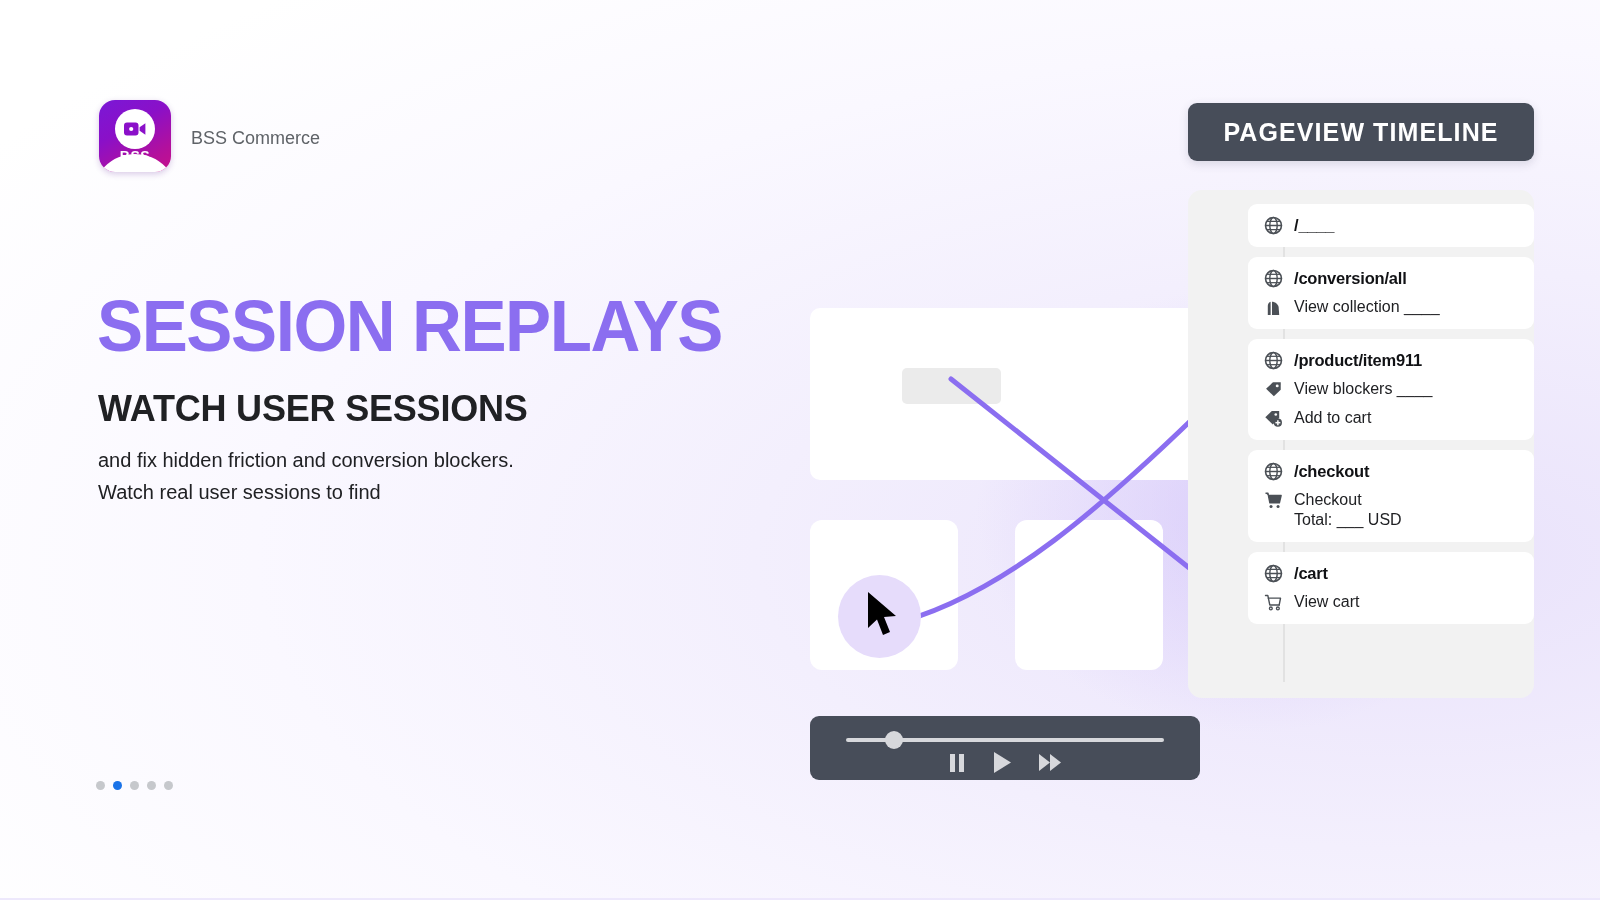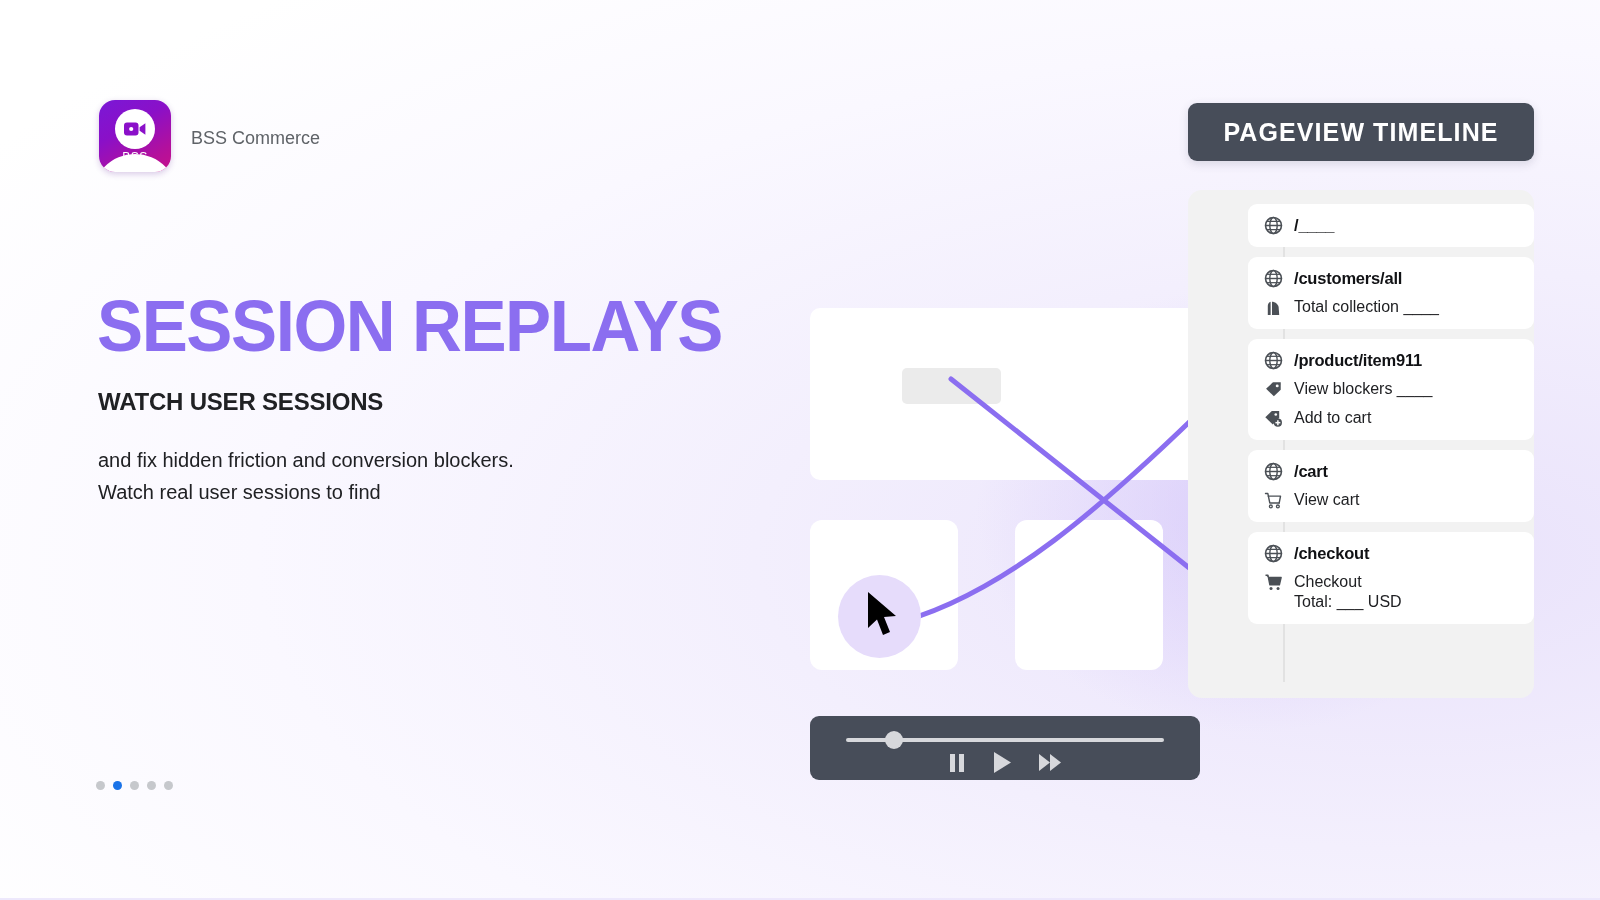--- a/index.html
+++ b/index.html
@@ -33,21 +33,21 @@
     box-shadow:0 2px 6px rgba(80,20,140,.22);
   }
   .logo-tile .disc{
     position:absolute; left:50%; top:29px; transform:translate(-50%,-50%);
     width:40px; height:40px; border-radius:50%; background:#fff;
     display:flex; align-items:center; justify-content:center;
   }
   .logo-tile .cam{ display:block; }
   .logo-tile .bss{
     position:absolute; left:0; right:0; bottom:8px; text-align:center;
-    font-size:12px; font-weight:normal; letter-spacing:.5px; color:#ffffff;
+    font-size:14px; font-weight:bold; letter-spacing:.5px; color:#ffffff;
   }
   .logo-tile .swoosh{
     position:absolute; left:-10%; bottom:-26px; width:120%; height:44px;
     background:#ffffff; border-radius:50% 50% 0 0 / 100% 100% 0 0;
   }
   .brand-text .app-title{
     font-size:27px; font-weight:bold; color:#1f1f20; letter-spacing:-.2px; line-height:1.15;
   }
   .brand-text .app-vendor{
     font-size:18px; color:#5f6368; margin-top:6px; line-height:1.2;
@@ -55,21 +55,21 @@
 
   
   .headline{
     position:absolute; left:97px; top:290px;
     font-size:72px; font-weight:bold; letter-spacing:-1.5px;
     color:#8b6ef0; line-height:1; white-space:nowrap;
     transform:scaleX(.96); transform-origin:left center;
   }
   .subhead{
     position:absolute; left:98px; top:388px;
-    font-size:24px; font-weight:bold; color:#202124; letter-spacing:-.2px;
+    font-size:36px; font-weight:bold; color:#202124; letter-spacing:-.2px;
   }
   .body-copy{
     position:absolute; left:98px; top:444px;
     font-size:20px; color:#202124; line-height:32px;
   }
   .body-copy div{ white-space:nowrap; }
 
   
   .dots{ position:absolute; left:96px; top:781px; display:flex; gap:8px; align-items:center; }
   .dot{ width:9px; height:9px; border-radius:50%; background:#c6c8cc; }
@@ -242,30 +242,30 @@
           <div class="tl-row">
             <span class="tl-ico">
               <svg width="19" height="19" viewBox="0 0 20 20">
                   <circle cx="10" cy="10" r="8.4" fill="none" stroke="#4b5056" stroke-width="1.7"></circle>
                   <ellipse cx="10" cy="10" rx="3.9" ry="8.4" fill="none" stroke="#4b5056" stroke-width="1.5"></ellipse>
                   <line x1="1.8" y1="10" x2="18.2" y2="10" stroke="#4b5056" stroke-width="1.5"></line>
                   <line x1="3.2" y1="5.6" x2="16.8" y2="5.6" stroke="#4b5056" stroke-width="1.3"></line>
                   <line x1="3.2" y1="14.4" x2="16.8" y2="14.4" stroke="#4b5056" stroke-width="1.3"></line>
                 </svg>
             </span>
-            <span class="tl-url">/customers/all</span>
+            <span class="tl-url">/conversion/all</span>
           </div>
           <div class="tl-row">
             <span class="tl-ico">
               <svg width="19" height="19" viewBox="0 0 20 20">
                   <path d="M4 18 L4 8.2 C4 6.2 5.2 4.6 7 4 L7 18 Z" fill="#4b5056"></path>
                   <path d="M8.4 18 L8.4 4 C11.6 4 14.6 6.4 15.4 9.4 L16 18 Z" fill="#4b5056"></path>
                 </svg>
             </span>
-            <span class="tl-evt">Total collection ____</span>
+            <span class="tl-evt">View collection ____</span>
           </div>
         </div>
 
         <div class="tl-card">
           <div class="tl-row">
             <span class="tl-ico">
               <svg width="19" height="19" viewBox="0 0 20 20">
                   <circle cx="10" cy="10" r="8.4" fill="none" stroke="#4b5056" stroke-width="1.7"></circle>
                   <ellipse cx="10" cy="10" rx="3.9" ry="8.4" fill="none" stroke="#4b5056" stroke-width="1.5"></ellipse>
                   <line x1="1.8" y1="10" x2="18.2" y2="10" stroke="#4b5056" stroke-width="1.5"></line>
@@ -302,61 +302,61 @@
           <div class="tl-row">
             <span class="tl-ico">
               <svg width="19" height="19" viewBox="0 0 20 20">
                   <circle cx="10" cy="10" r="8.4" fill="none" stroke="#4b5056" stroke-width="1.7"></circle>
                   <ellipse cx="10" cy="10" rx="3.9" ry="8.4" fill="none" stroke="#4b5056" stroke-width="1.5"></ellipse>
                   <line x1="1.8" y1="10" x2="18.2" y2="10" stroke="#4b5056" stroke-width="1.5"></line>
                   <line x1="3.2" y1="5.6" x2="16.8" y2="5.6" stroke="#4b5056" stroke-width="1.3"></line>
                   <line x1="3.2" y1="14.4" x2="16.8" y2="14.4" stroke="#4b5056" stroke-width="1.3"></line>
                 </svg>
             </span>
+            <span class="tl-url">/checkout</span>
+          </div>
+          <div class="tl-row">
+            <span class="tl-ico">
+              <svg width="19" height="19" viewBox="0 0 20 20">
+                  <path d="M1.6 2.4 L4.2 2.4 L6.2 12.4 L16.2 12.4 L18 4.8 L4.8 4.8" fill="#4b5056" stroke="#4b5056" stroke-width="1.5" stroke-linejoin="round"></path>
+                  <circle cx="7.4" cy="16.3" r="1.6" fill="#4b5056"></circle>
+                  <circle cx="14.8" cy="16.3" r="1.6" fill="#4b5056"></circle>
+                </svg>
+            </span>
+            <span class="tl-evt">
+              <span>Checkout</span>
+              <span class="l2">Total: ___ USD</span>
+            </span>
+          </div>
+        </div>
+
+        <div class="tl-card">
+          <div class="tl-row">
+            <span class="tl-ico">
+              <svg width="19" height="19" viewBox="0 0 20 20">
+                  <circle cx="10" cy="10" r="8.4" fill="none" stroke="#4b5056" stroke-width="1.7"></circle>
+                  <ellipse cx="10" cy="10" rx="3.9" ry="8.4" fill="none" stroke="#4b5056" stroke-width="1.5"></ellipse>
+                  <line x1="1.8" y1="10" x2="18.2" y2="10" stroke="#4b5056" stroke-width="1.5"></line>
+                  <line x1="3.2" y1="5.6" x2="16.8" y2="5.6" stroke="#4b5056" stroke-width="1.3"></line>
+                  <line x1="3.2" y1="14.4" x2="16.8" y2="14.4" stroke="#4b5056" stroke-width="1.3"></line>
+                </svg>
+            </span>
             <span class="tl-url">/cart</span>
           </div>
           <div class="tl-row">
             <span class="tl-ico">
               <svg width="19" height="19" viewBox="0 0 20 20">
                   <path d="M1.6 2.6 L4 2.6 L6.1 12.6 L16 12.6" fill="none" stroke="#4b5056" stroke-width="1.5" stroke-linecap="round" stroke-linejoin="round"></path>
                   <path d="M4.6 5.4 L17.4 5.4 L16 12.6" fill="none" stroke="#4b5056" stroke-width="1.5" stroke-linecap="round" stroke-linejoin="round"></path>
                   <circle cx="7.2" cy="16.2" r="1.5" fill="none" stroke="#4b5056" stroke-width="1.4"></circle>
                   <circle cx="14.6" cy="16.2" r="1.5" fill="none" stroke="#4b5056" stroke-width="1.4"></circle>
                 </svg>
             </span>
             <span class="tl-evt">View cart</span>
           </div>
         </div>
 
-        <div class="tl-card">
-          <div class="tl-row">
-            <span class="tl-ico">
-              <svg width="19" height="19" viewBox="0 0 20 20">
-                  <circle cx="10" cy="10" r="8.4" fill="none" stroke="#4b5056" stroke-width="1.7"></circle>
-                  <ellipse cx="10" cy="10" rx="3.9" ry="8.4" fill="none" stroke="#4b5056" stroke-width="1.5"></ellipse>
-                  <line x1="1.8" y1="10" x2="18.2" y2="10" stroke="#4b5056" stroke-width="1.5"></line>
-                  <line x1="3.2" y1="5.6" x2="16.8" y2="5.6" stroke="#4b5056" stroke-width="1.3"></line>
-                  <line x1="3.2" y1="14.4" x2="16.8" y2="14.4" stroke="#4b5056" stroke-width="1.3"></line>
-                </svg>
-            </span>
-            <span class="tl-url">/checkout</span>
-          </div>
-          <div class="tl-row">
-            <span class="tl-ico">
-              <svg width="19" height="19" viewBox="0 0 20 20">
-                  <path d="M1.6 2.4 L4.2 2.4 L6.2 12.4 L16.2 12.4 L18 4.8 L4.8 4.8" fill="#4b5056" stroke="#4b5056" stroke-width="1.5" stroke-linejoin="round"></path>
-                  <circle cx="7.4" cy="16.3" r="1.6" fill="#4b5056"></circle>
-                  <circle cx="14.8" cy="16.3" r="1.6" fill="#4b5056"></circle>
-                </svg>
-            </span>
-            <span class="tl-evt">
-              <span>Checkout</span>
-              <span class="l2">Total: ___ USD</span>
-            </span>
-          </div>
-        </div>
-
       </div>
     </div>
   </div>
 
   <div class="bottom-edge"></div>
 </div>
 
 </body></html>

